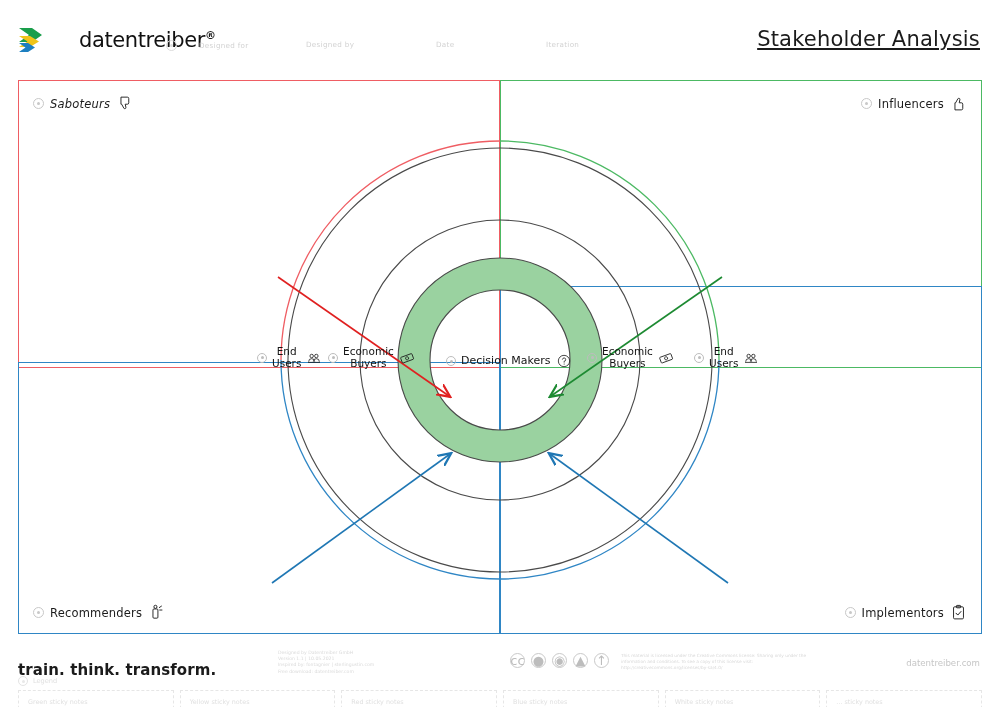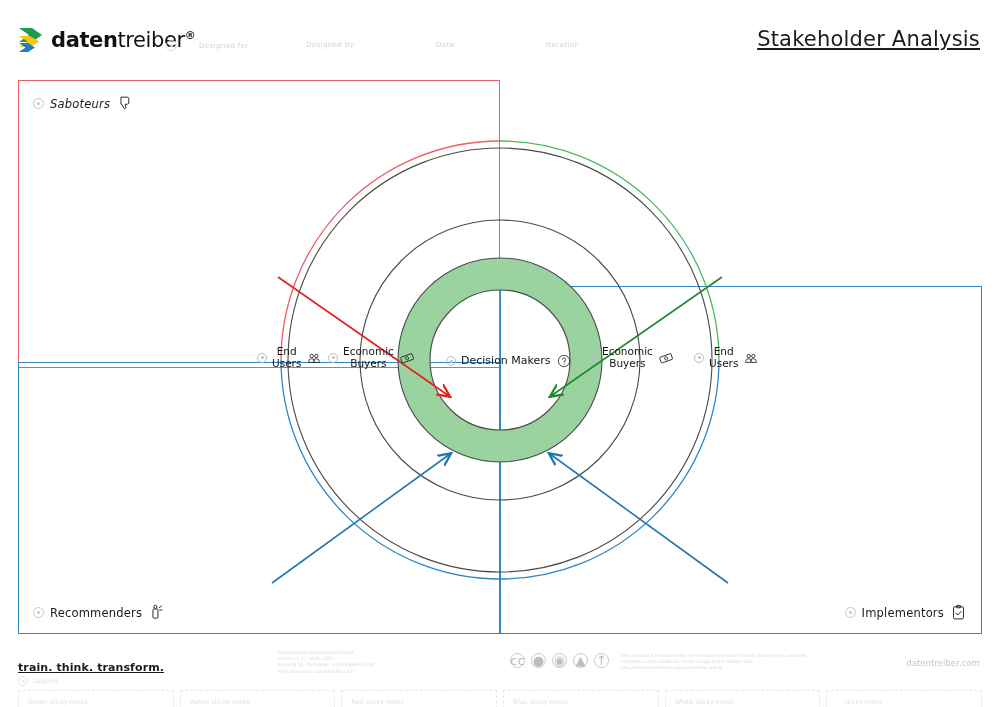--- a/index.html
+++ b/index.html
@@ -5,21 +5,21 @@
   html,body{margin:0;padding:0;background:#ffffff;}
   body{width:1000px;height:707px;position:relative;overflow:hidden;
        font-family:"DejaVu Sans","Liberation Sans",sans-serif;color:#1a1a1a;}
 
   
   #header{position:absolute;left:0;top:0;width:1000px;height:72px;}
   #logo-group{position:absolute;left:18px;top:26px;display:flex;align-items:center;gap:7px;}
   #logo-mark{width:26px;height:28px;}
   #wordmark{font-size:21px;letter-spacing:-.4px;line-height:1;white-space:nowrap;
             font-family:"DejaVu Sans","Liberation Sans",sans-serif;}
-  #wordmark .b{font-weight:700;color:#111;}
+  #wordmark .b{font-weight:400;color:#111;margin-left:28px;}
   #wordmark .l{font-weight:400;color:#111;}
   #wordmark .r{font-size:11px;vertical-align:super;font-weight:700;}
 
   .meta-field{position:absolute;top:40px;display:flex;align-items:center;gap:22px;
               font-size:7.2px;color:#d2d2d2;letter-spacing:.3px;white-space:nowrap;}
   .meta-dot{width:9px;height:9px;border:1px solid #dcdcdc;border-radius:50%;
             display:inline-block;position:relative;flex:0 0 auto;}
   .meta-dot::after{content:"";position:absolute;left:3px;top:3px;width:3px;height:3px;
             border-radius:50%;background:#dcdcdc;}
   #page-title{position:absolute;right:20px;top:27px;font-size:21px;letter-spacing:.2px;
@@ -69,22 +69,22 @@
   #lbl-decision{left:446px;top:281px;}
   #lbl-eb-left {left:328px;top:274px;}
   #lbl-eb-right{left:587px;top:274px;}
   #lbl-eu-left {left:257px;top:274px;}
   #lbl-eu-right{left:694px;top:274px;}
   .two-line{display:flex;flex-direction:column;align-items:center;font-size:10.5px;
             line-height:11.5px;}
 
   
   #footer{position:absolute;left:0;top:642px;width:1000px;height:65px;}
-  #tagline{position:absolute;left:18px;top:19px;font-size:11px;font-weight:700;
-           letter-spacing:.1px;color:#1b1b1b;text-decoration:underline;}
+  #tagline{position:absolute;left:18px;top:19px;font-size:15px;font-weight:700;
+           letter-spacing:.1px;color:#1b1b1b;}
   #imprint{position:absolute;left:278px;top:8px;font-size:4.6px;line-height:6.2px;
            color:#dadada;white-space:pre-line;}
   #cc-row{position:absolute;left:510px;top:11px;display:flex;align-items:flex-start;gap:6px;}
   .cc-badge{width:13px;height:13px;border:1px solid #c9c9c9;border-radius:50%;position:relative;
             flex:0 0 auto;}
   .cc-badge span{position:absolute;inset:0;display:flex;align-items:center;justify-content:center;
             font-size:13px;color:#bdbdbd;line-height:1;}
   #cc-text{margin-left:6px;font-size:4.3px;line-height:6px;color:#d8d8d8;max-width:200px;
            white-space:pre-line;}
   #site-url{position:absolute;right:20px;top:16px;font-size:8.6px;color:#c6c6c6;}
@@ -137,20 +137,29 @@
   <div class="quad" id="quad-saboteurs">
     <div class="quad-label" id="label-saboteurs">
       <span class="q-dot"></span>
       <span>Saboteurs</span>
       <svg class="q-icon" viewBox="0 0 24 24">
         <path d="M7 3 h9 a2 2 0 0 1 2 2 v6 a2 2 0 0 1 -2 2 h-3 l1 4.5 a1.6 1.6 0 0 1 -3 1 L8 13 H7 z" fill="none" stroke="#1b1b1b" stroke-width="1.3" stroke-linejoin="round"></path>
       </svg>
     </div>
   </div>
 
+  <div class="quad" id="quad-influencers">
+    <div class="quad-label" id="label-influencers">
+      <span class="q-dot"></span>
+      <span>Influencers</span>
+      <svg class="q-icon" viewBox="0 0 24 24">
+        <path d="M7 21 h9 a2 2 0 0 0 2 -2 v-6 a2 2 0 0 0 -2 -2 h-3 l1 -4.5 a1.6 1.6 0 0 0 -3 -1 L8 11 H7 z" fill="none" stroke="#1b1b1b" stroke-width="1.3" stroke-linejoin="round"></path>
+      </svg>
+    </div>
+  </div>
 
   <div class="quad" id="quad-recommenders">
     <div class="quad-label" id="label-recommenders">
       <span class="q-dot"></span>
       <span>Recommenders</span>
       <svg class="q-icon" viewBox="0 0 24 24">
         <rect x="7" y="7" width="7" height="13" rx="1.4" fill="none" stroke="#1b1b1b" stroke-width="1.3"></rect>
         <circle cx="10.5" cy="4" r="2.2" fill="none" stroke="#1b1b1b" stroke-width="1.3"></circle>
         <path d="M16 5 l3 -2 M16.5 8.5 l3.2 0" stroke="#1b1b1b" stroke-width="1.3" fill="none" stroke-linecap="round"></path>
       </svg>

